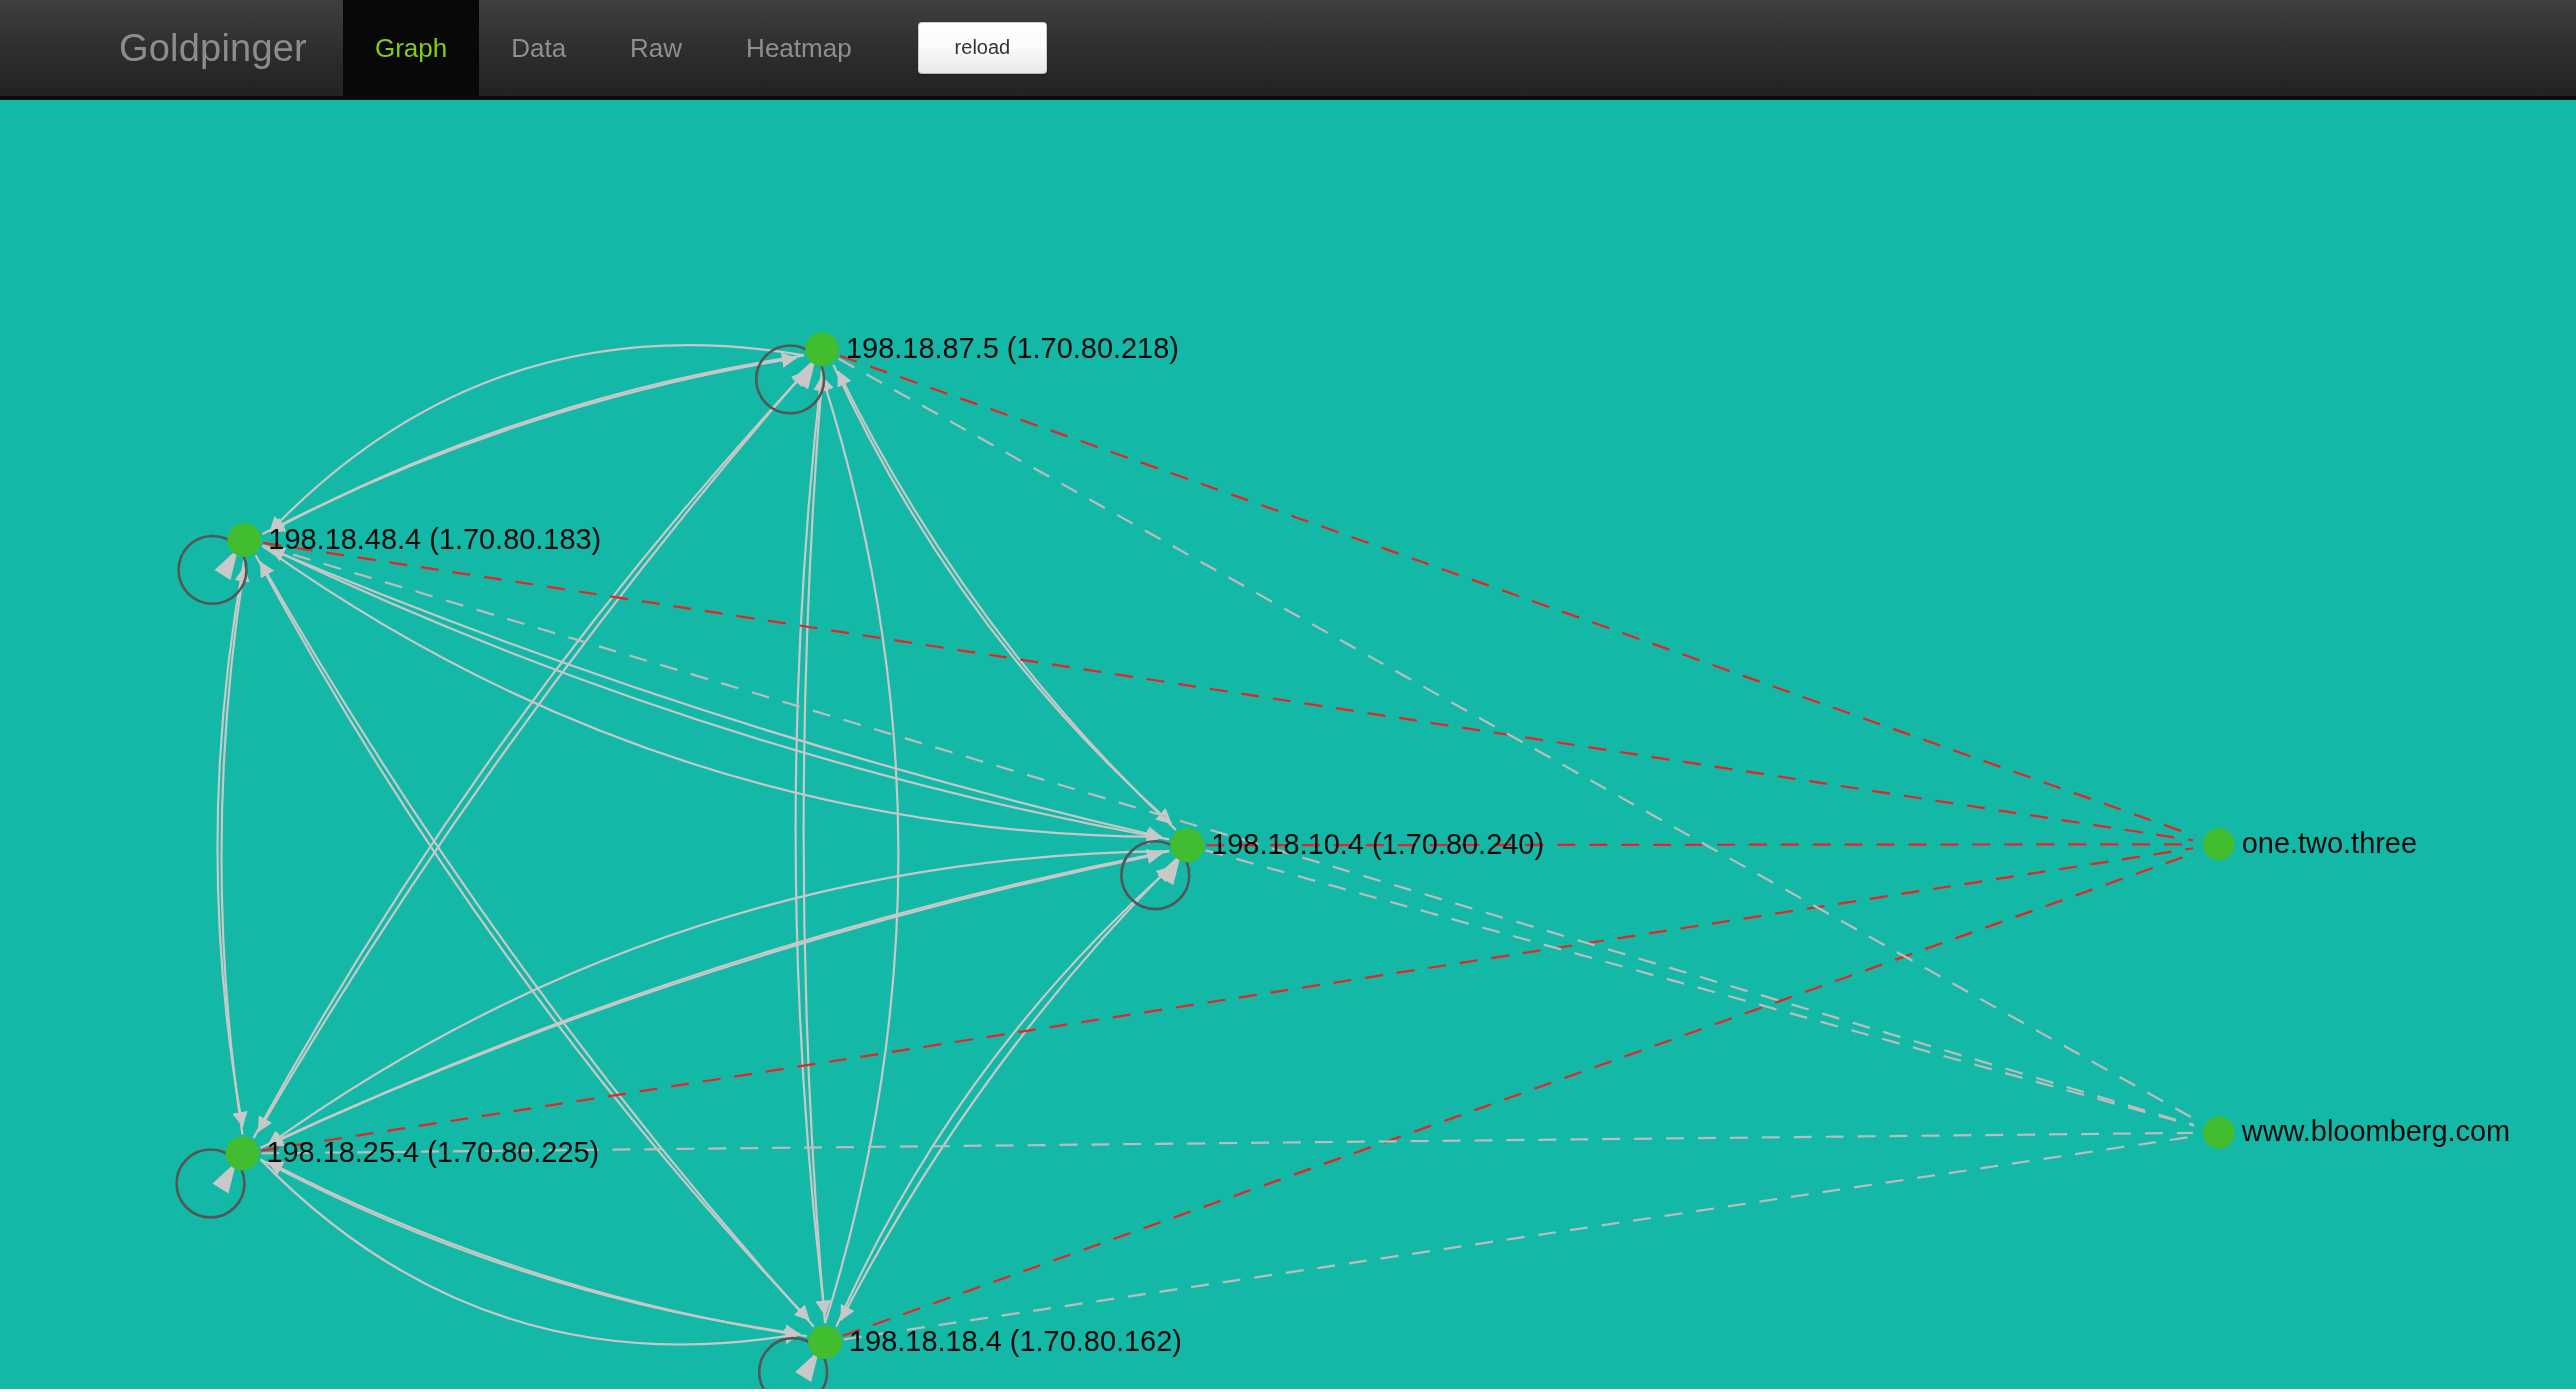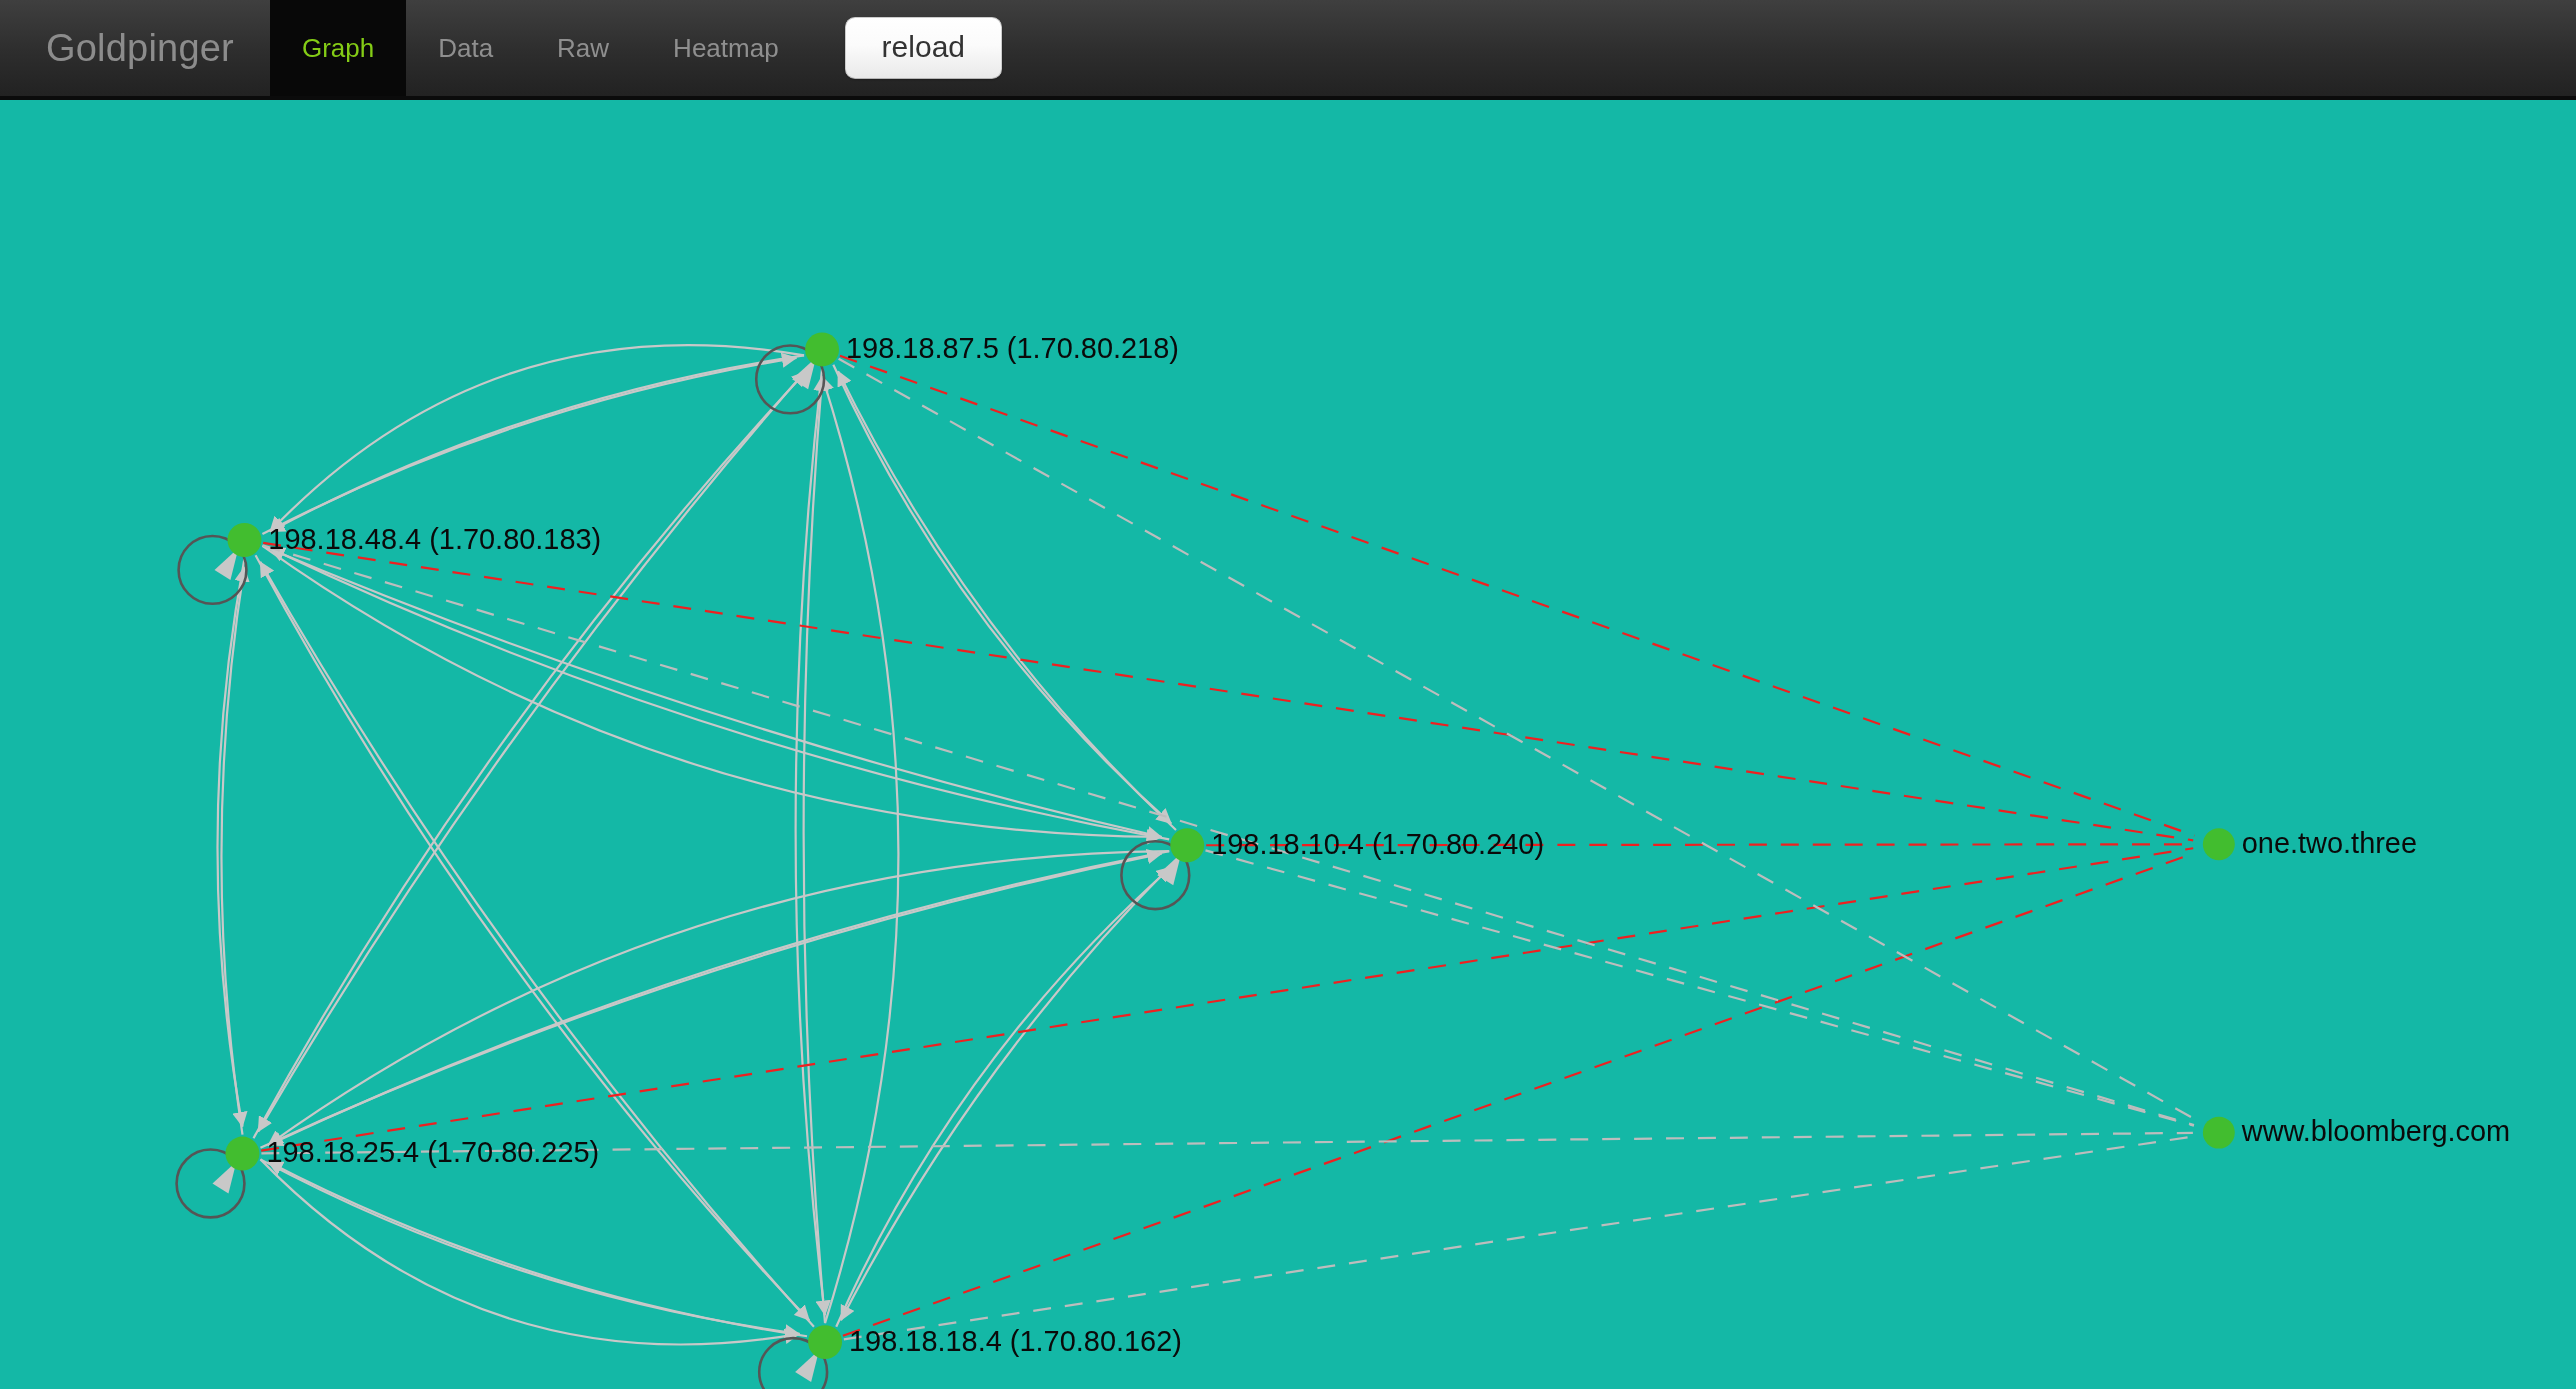--- a/index.html
+++ b/index.html
@@ -15,21 +15,21 @@
   
   .navbar {
     position: relative;
     width: 2576px;
     height: 100px;
     box-sizing: border-box;
     background: linear-gradient(to bottom, #3f3f3f 0%, #2d2d2d 55%, #222222 100%);
     border-bottom: 4px solid #0b0b0b;
     display: flex;
     align-items: stretch;
-    padding-left: 30px;
+    padding-left: 103px;
     z-index: 10;
   }
   .brand {
     display: flex;
     align-items: center;
     color: #8c8c8c;
     font-size: 38px;
     letter-spacing: 0.2px;
     padding: 0 36px 0 16px;
     white-space: nowrap;
@@ -52,26 +52,26 @@
     background: #080808;
     color: #84cc16;
   }
   .reload-wrap {
     display: flex;
     align-items: center;
     padding-left: 34px;
   }
   .reload-btn {
     font-family: "Liberation Sans", sans-serif;
-    font-size: 30px;
+    font-size: 20px;
     color: #333333;
     background: linear-gradient(to bottom, #ffffff 0%, #fbfbfb 45%, #e9e9e9 100%);
     border: 1px solid #cccccc;
     border-bottom-color: #b5b5b5;
-    border-radius: 10px;
+    border-radius: 4px;
     padding: 14px 36px 16px 36px;
     cursor: pointer;
     box-shadow: 0 1px 2px rgba(0,0,0,0.25);
     line-height: 1;
   }
 
   
   .graph-area {
     position: relative;
     width: 2576px;

